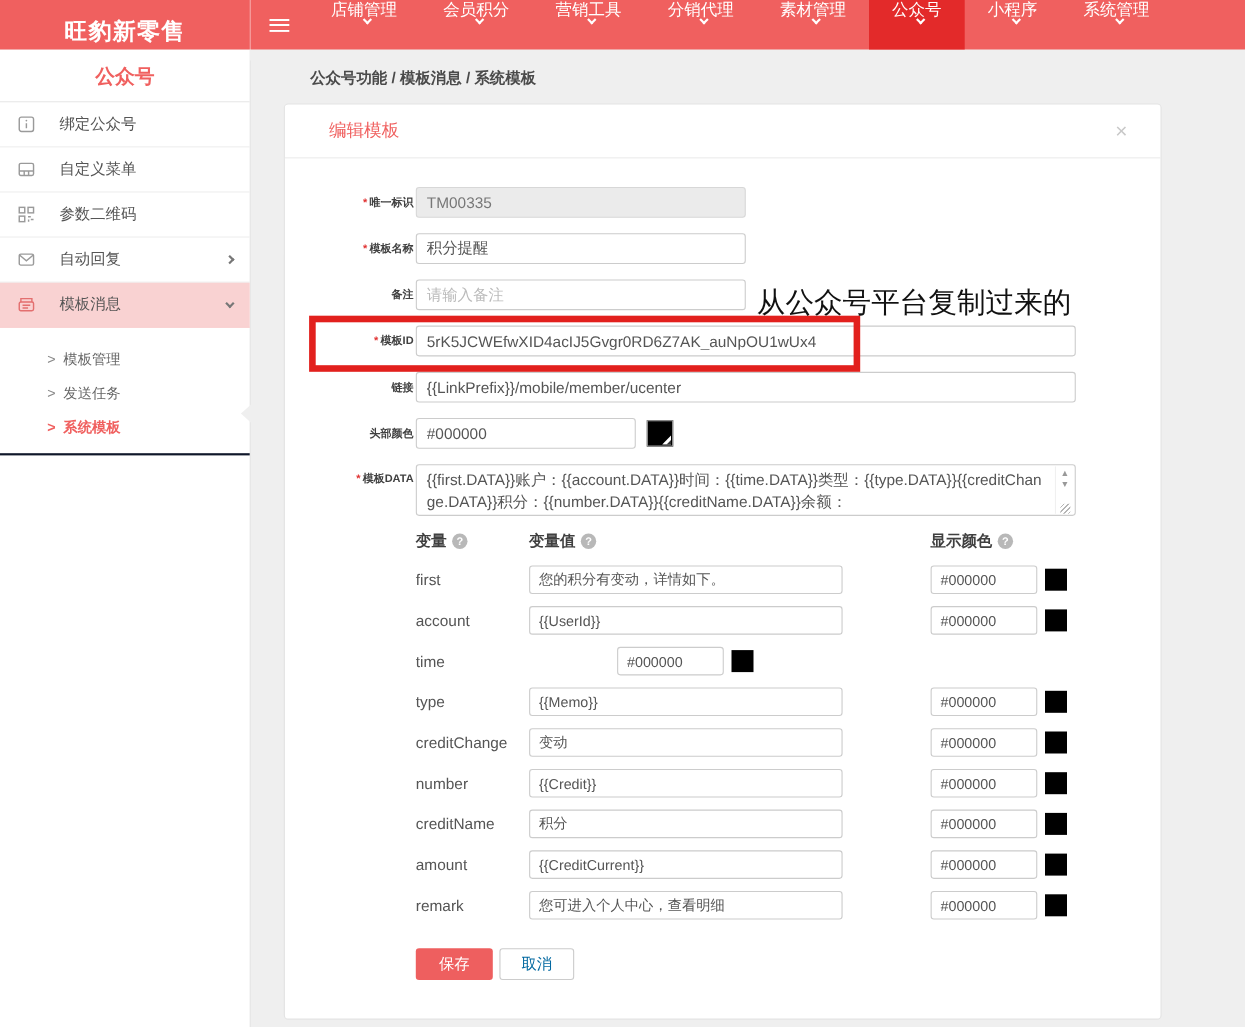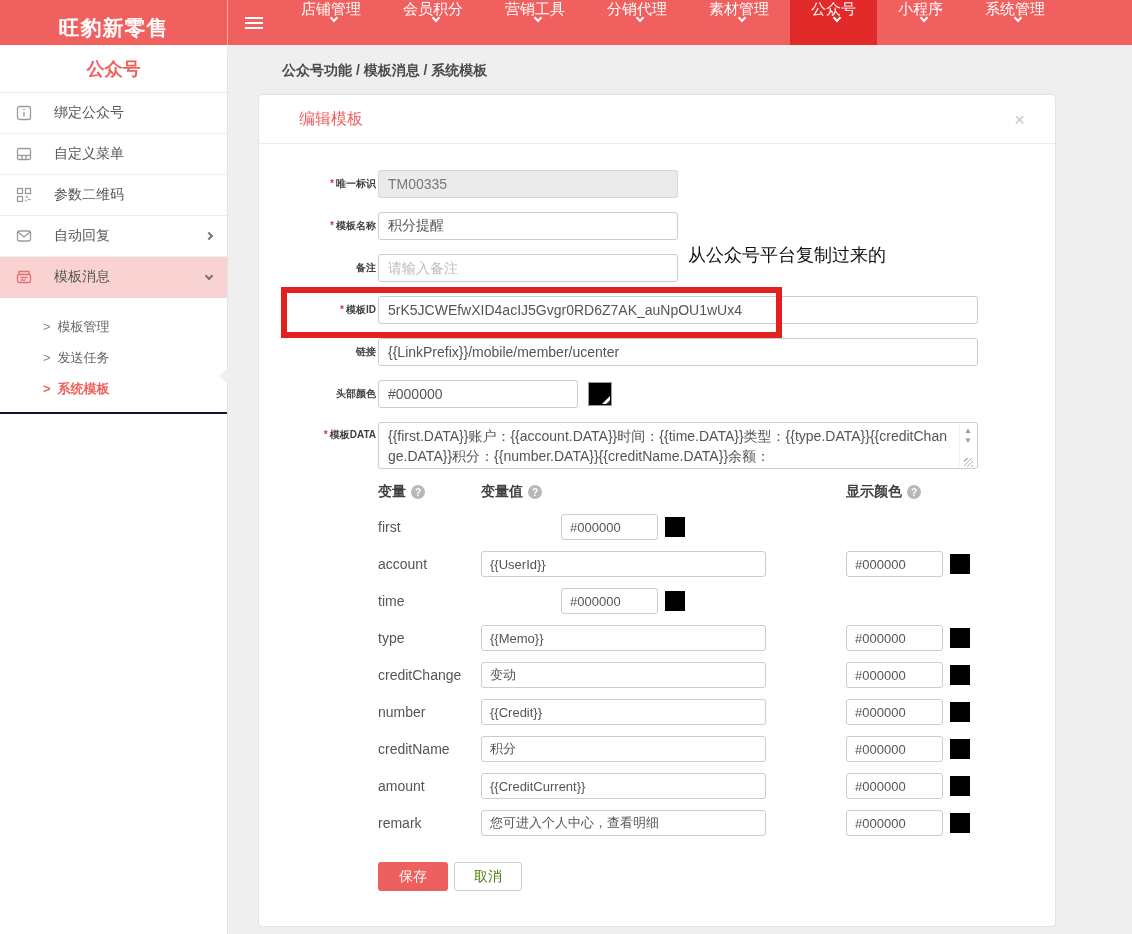--- a/index.html
+++ b/index.html
@@ -81,25 +81,25 @@
   .help { width:14px; height:14px; border-radius:50%; background:#b8b8b8; color:#fff; font-size:10px; font-weight:bold;
     display:inline-flex; align-items:center; justify-content:center; cursor:pointer; }
   .var-row { display:flex; align-items:center; margin-bottom:11px; }
   .var-name { width:103px; font-size:14px; color:#555; }
   .var-ipt { width:285px; height:26px; border:1px solid #ccc; border-radius:3px; padding:0 8px; font-size:13px; color:#555; font-family:inherit; outline:none; }
   .var-color { width:97px; height:26px; margin-left:80px; border:1px solid #ccc; border-radius:3px; padding:0 8px; font-size:13px; color:#555; font-family:inherit; outline:none; }
   .swatch { width:20px; height:20px; background:#000; margin-left:7px; cursor:pointer; }
   
   .btn-row { margin:26px 0 0 89px; padding-bottom:28px; display:flex; }
   .btn-save { width:70px; height:29px; background:#ee5f5f; color:#fff; border:none; border-radius:3px; font-size:14px; font-family:inherit; cursor:pointer; }
-  .btn-cancel { width:68px; height:29px; background:#fff; color:#4d7c0f; border:1px solid #ccc; border-radius:3px; font-size:14px; font-family:inherit; margin-left:6px; cursor:pointer; }
+  .btn-cancel { width:68px; height:29px; background:#fff; color:#0369a1; border:1px solid #ccc; border-radius:3px; font-size:14px; font-family:inherit; margin-left:6px; cursor:pointer; }
   
   .anno-box { position:absolute; left:281px; top:287px; width:501px; height:51px; border:6px solid #e2201d; z-index:9; pointer-events:none; }
-  .anno-note { position:absolute; left:688px; top:243px; z-index:9; font-family:"Liberation Serif","DejaVu Serif",serif;
-    font-size:18px; color:#111; pointer-events:none; }
+  .anno-note { position:absolute; left:688px; top:258px; z-index:9; font-family:"Liberation Serif","DejaVu Serif",serif;
+    font-size:26px; color:#111; pointer-events:none; }
 </style>
 </head>
 <body>
 
 <div class="topbar">
   <div class="brand">旺豹新零售</div>
   <div class="nav">
     <div class="hamburger">
         <span></span>
       </div>
@@ -276,20 +276,21 @@
               <span class="help">?</span>
             </span>
           <span class="vh-color">
               <span>显示颜色</span>
               <span class="help">?</span>
             </span>
         </div>
 
         <div class="var-row">
           <span class="var-name">first</span>
+          <input class="var-ipt" value="您的积分有变动，详情如下。" style="">
           <input class="var-color" value="#000000" style="">
           <span class="swatch"></span>
         </div>
         <div class="var-row">
           <span class="var-name">account</span>
           <input class="var-ipt" value="{{UserId}}" style="">
           <input class="var-color" value="#000000" style="">
           <span class="swatch"></span>
         </div>
         <div class="var-row">

